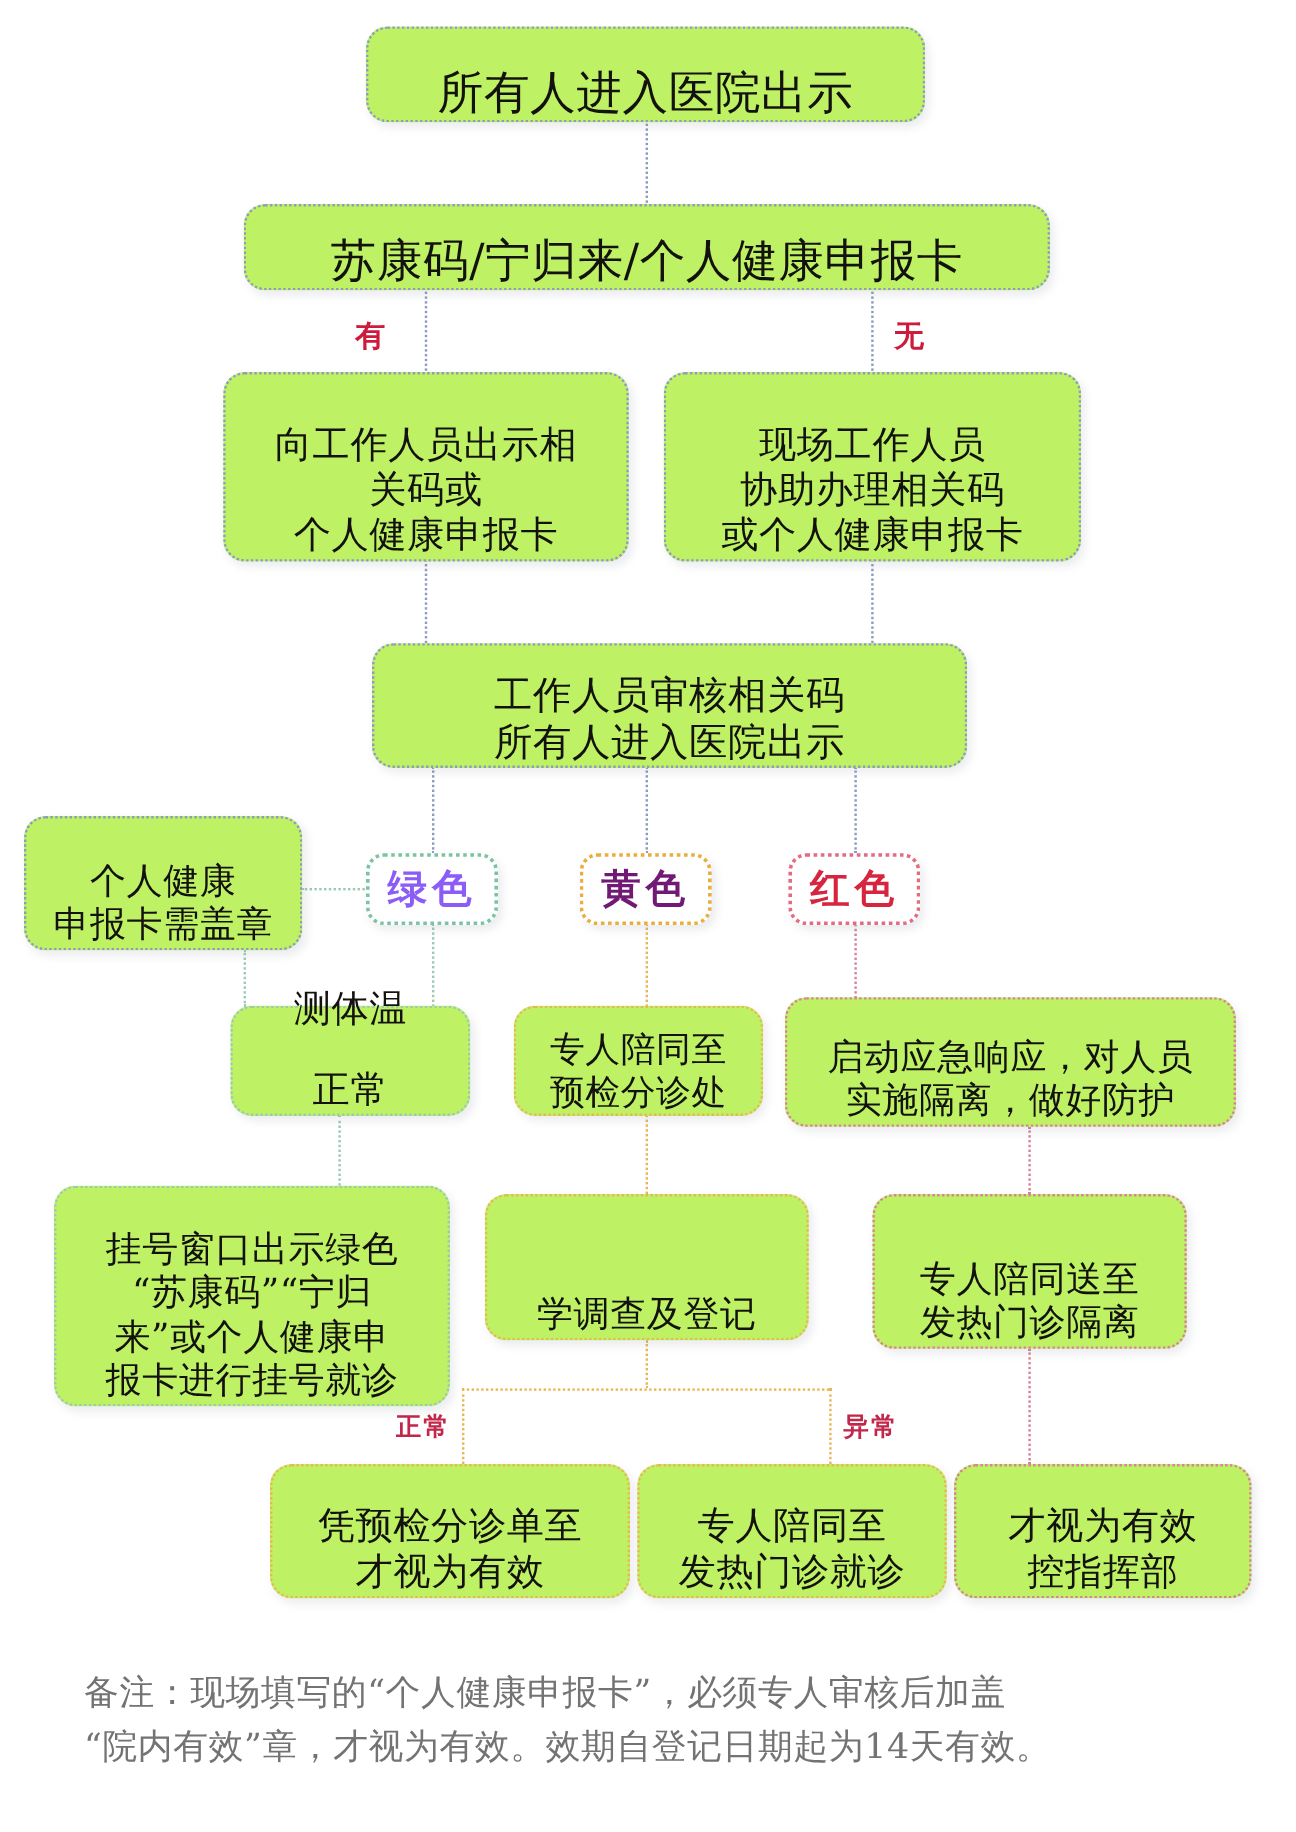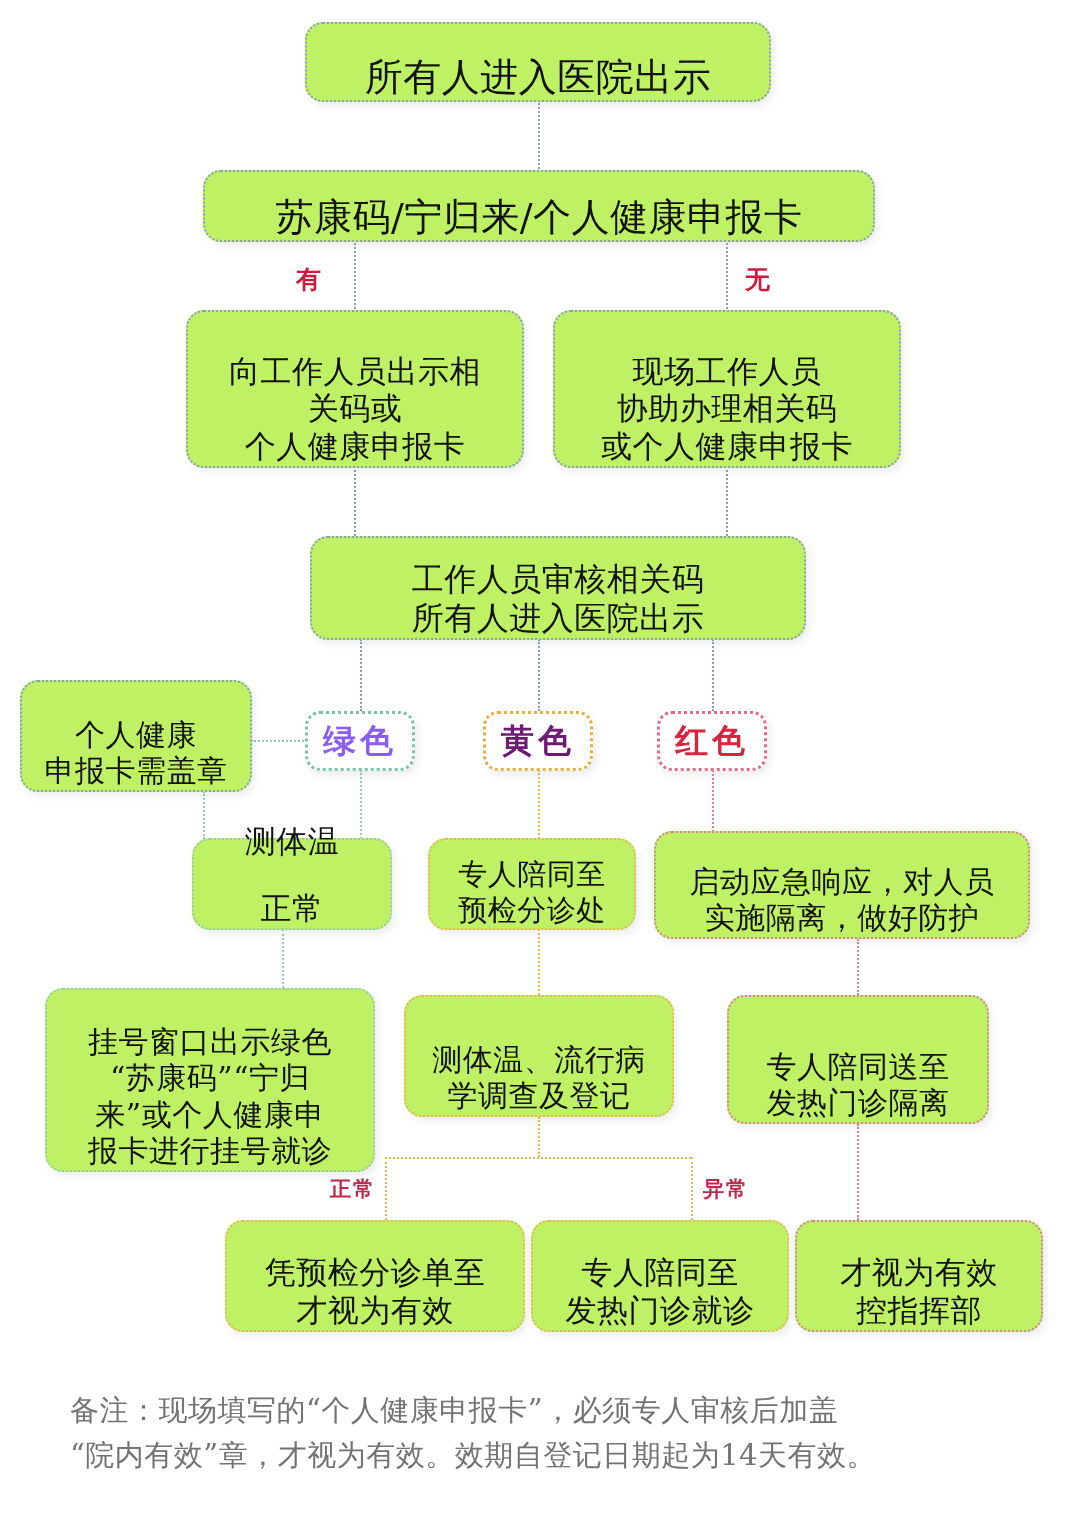--- a/index.html
+++ b/index.html
@@ -220,21 +220,20 @@
   </div>
 
   <div class="node b-green" style="left:45px; top:988px; width:330px; height:184px; font-size:30px;">
     <span class="ln">挂号窗口出示绿色</span>
     <span class="ln">“苏康码”“宁归</span>
     <span class="ln">来”或个人健康申</span>
     <span class="ln">报卡进行挂号就诊</span>
   </div>
 
   <div class="node b-yellow" style="left:404px; top:995px; width:270px; height:122px; font-size:30px;">
-    <span class="ln">测体温、流行病</span>
     <span class="ln">学调查及登记</span>
   </div>
 
   <div class="node b-red" style="left:727px; top:995px; width:262px; height:129px; font-size:30px;">
     <span class="ln">专人陪同送至</span>
     <span class="ln">发热门诊隔离</span>
   </div>
 
   <div class="node b-yellow" style="left:225px; top:1220px; width:300px; height:112px; font-size:31px;">
     <span class="ln">凭预检分诊单至</span>

